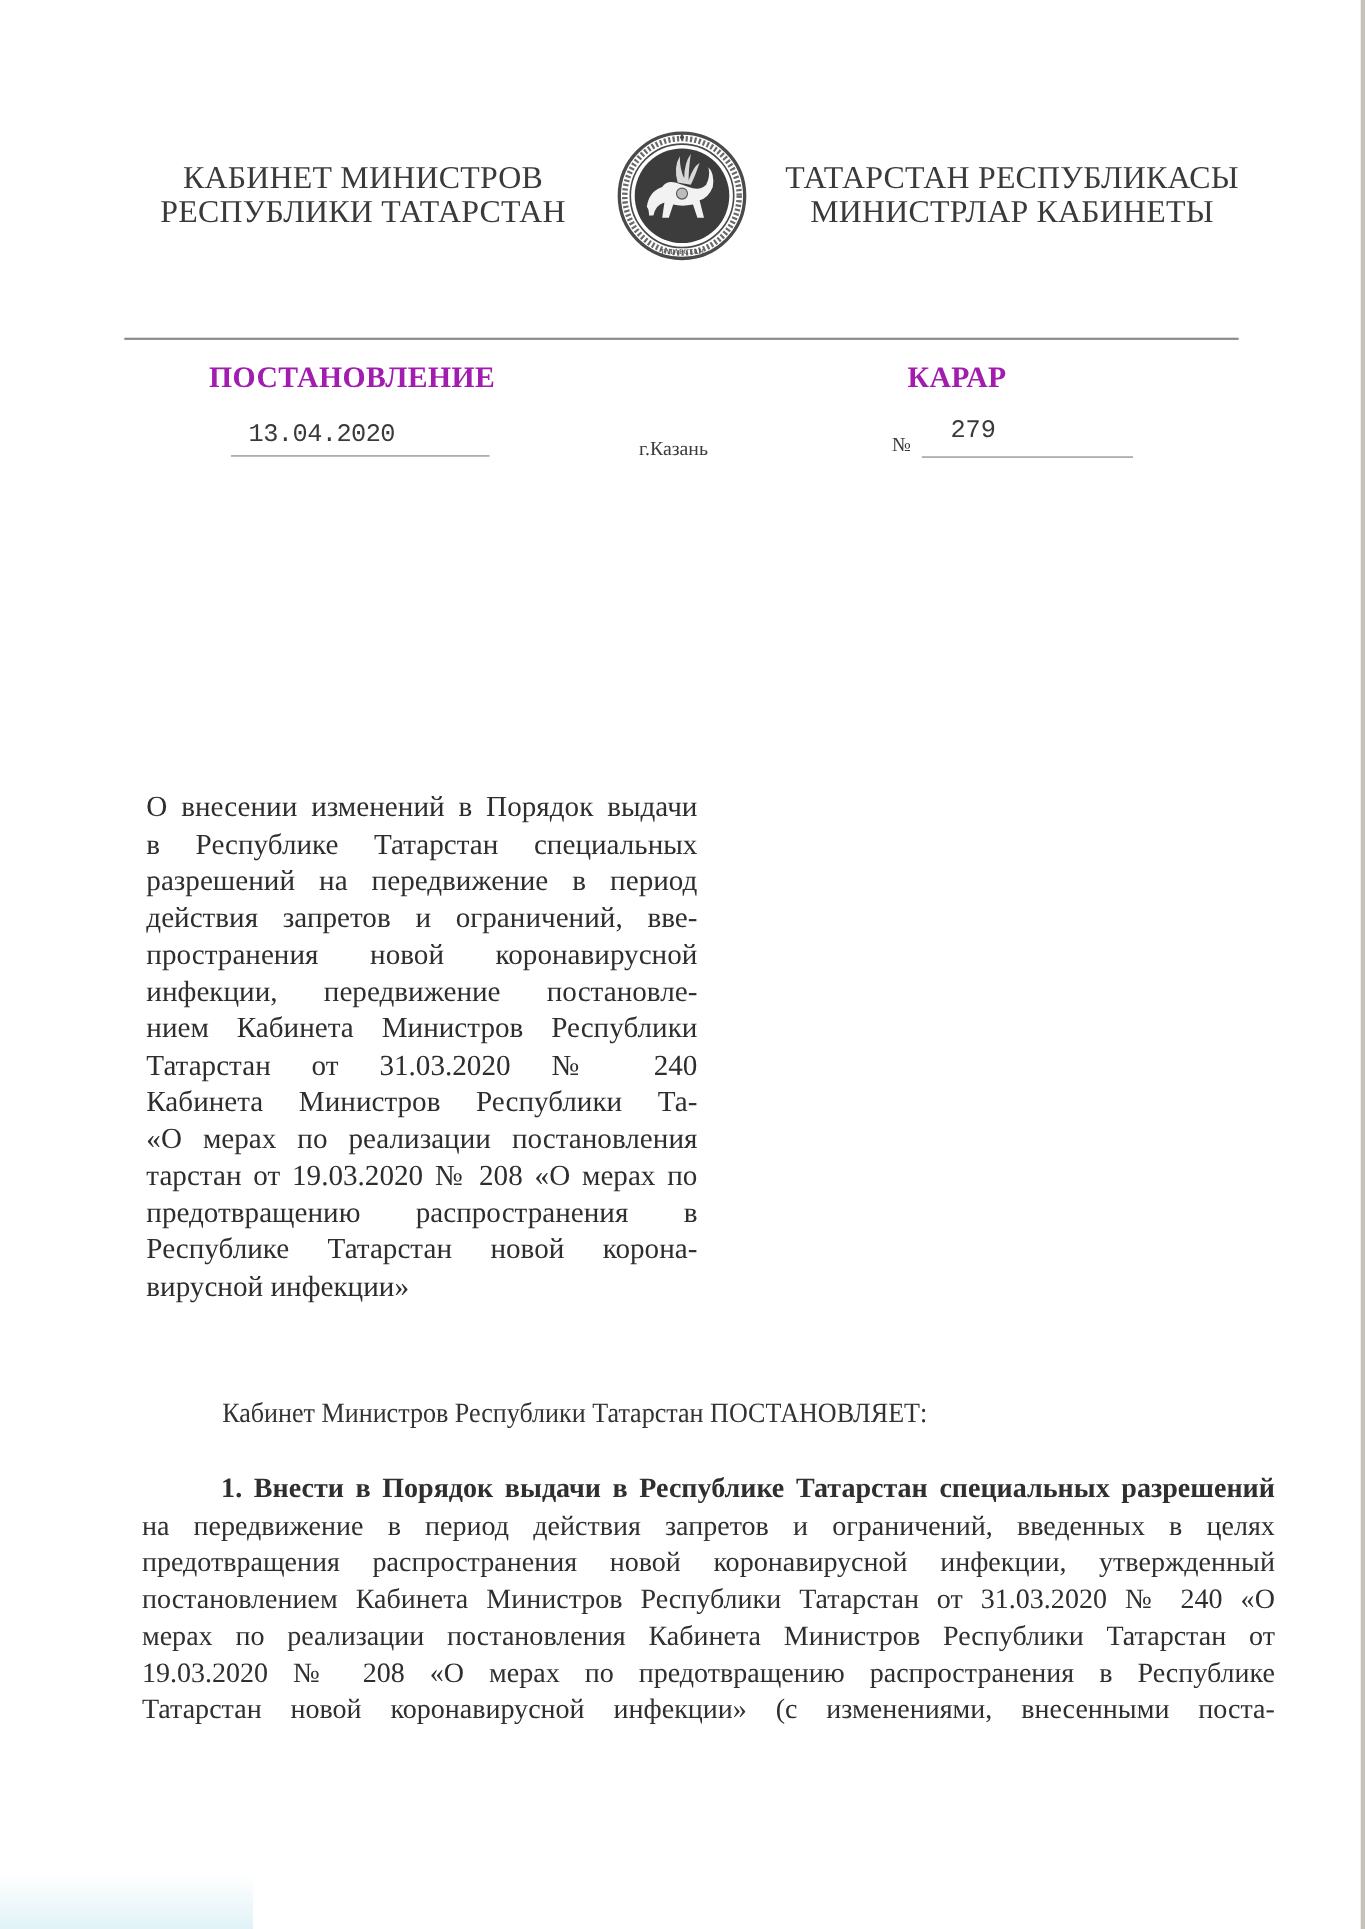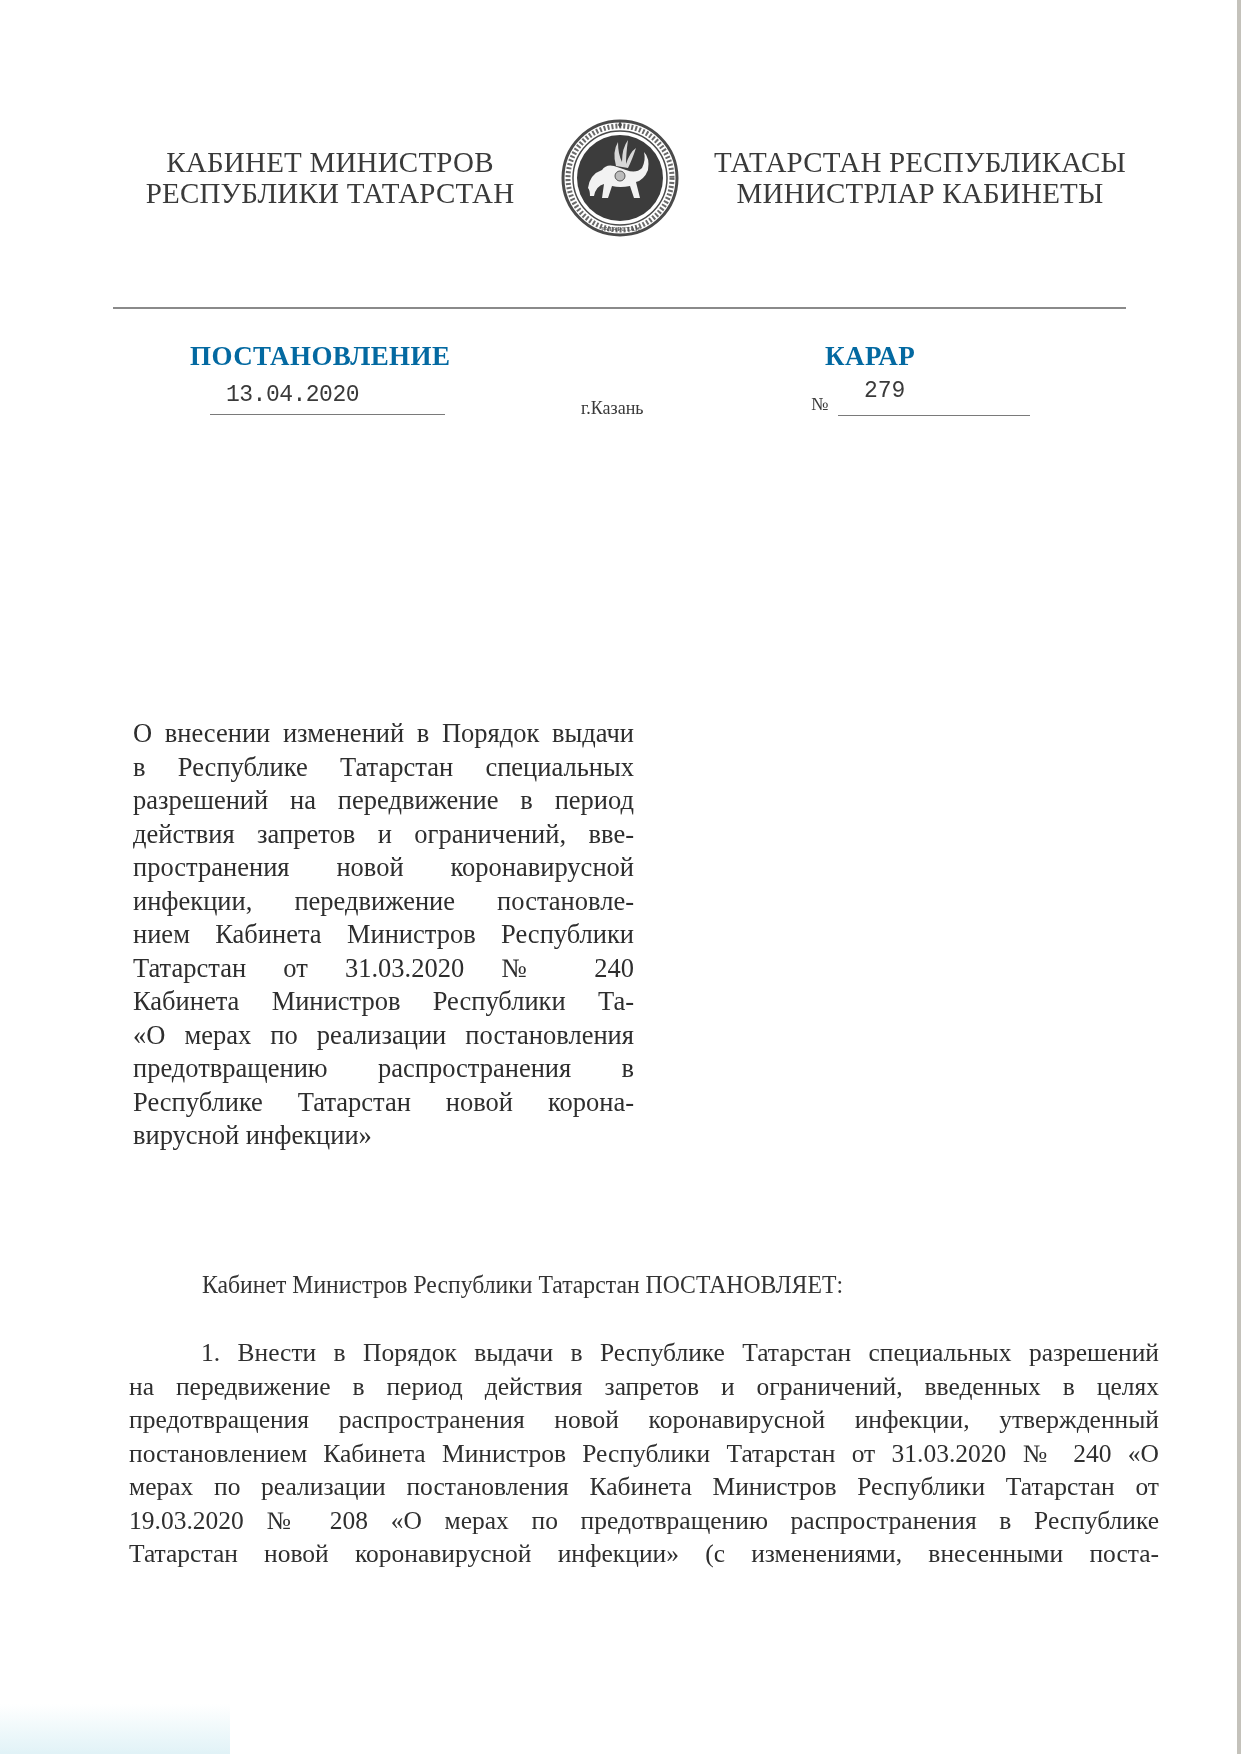--- a/index.html
+++ b/index.html
@@ -18,21 +18,21 @@
     color: #3a3a3a; letter-spacing: 0.2px;
   }
   .hdr-left { left: 140px; width: 380px; }
   .hdr-right { left: 710px; width: 420px; }
   .hdr-left span, .hdr-right span { display: block; white-space: nowrap; }
 
   .emblem { position: absolute; left: 560px; top: 118px; width: 120px; height: 120px; }
 
   .rule { position: absolute; left: 113px; top: 307px; width: 1013px; height: 2px; background: #8a8a8a; }
 
-  .doc-type { position: absolute; top: 328px; font-weight: bold; font-size: 27px; color: #0369a1; letter-spacing: 0.4px; margin-top: 13px; }
+  .doc-type { position: absolute; top: 328px; font-weight: bold; font-size: 27px; color: #a21caf; letter-spacing: 0.4px; }
   .doc-type.left { left: 190px; }
   .doc-type.right { left: 825px; }
 
   .date-field { position: absolute; left: 210px; top: 382px; width: 235px; border-bottom: 1.5px solid #7a7a7a; height: 32px; }
   .date-val { position: absolute; left: 16px; top: 0px; font-family: "Liberation Mono", monospace; font-size: 23px; color: #3a3a3a; letter-spacing: -0.5px; }
   .city { position: absolute; left: 581px; top: 398px; font-size: 18px; color: #3a3a3a; }
   .num-sign { position: absolute; left: 811px; top: 394px; font-size: 18px; color: #3a3a3a; }
   .num-field { position: absolute; left: 838px; top: 382px; width: 192px; height: 33px; border-bottom: 1.5px solid #7a7a7a; }
   .num-val { position: absolute; left: 26px; top: -4px; font-family: "Liberation Mono", monospace; font-size: 23px; color: #3a3a3a; }
 
@@ -41,21 +41,21 @@
     font-size: 26.5px; line-height: 33.5px; color: #2e2e2e;
     text-align: justify;
   }
   .subject .ln { display: block; text-align: justify; text-align-last: justify; white-space: nowrap; }
   .subject .ln.last { text-align-last: left; }
 
   .decree { position: absolute; left: 202px; top: 1270px; font-size: 25.5px; color: #333; transform: scaleX(0.93); transform-origin: left; white-space: nowrap; }
 
   .para { position: absolute; left: 129px; top: 1336px; width: 1030px; font-size: 25.5px; line-height: 33.5px; color: #2f2f2f; }
   .para .ln { display: block; white-space: nowrap; text-align: justify; text-align-last: justify; }
-  .para .ln.first { padding-left: 72px; }
+  .para .ln.first { padding-left: 72px; font-weight: bold; }
 </style>
 </head>
 <body>
 
 <div class="right-edge"></div>
 <div class="scan-tint"></div>
 
 <div class="hdr-left">
   <span>КАБИНЕТ МИНИСТРОВ</span>
   <span>РЕСПУБЛИКИ ТАТАРСТАН</span>
@@ -96,20 +96,21 @@
   <span class="ln">О внесении изменений в Порядок выдачи</span>
   <span class="ln">в Республике Татарстан специальных</span>
   <span class="ln">разрешений на передвижение в период</span>
   <span class="ln">действия запретов и ограничений, вве-</span>
   <span class="ln">пространения новой коронавирусной</span>
   <span class="ln">инфекции, передвижение постановле-</span>
   <span class="ln">нием Кабинета Министров Республики</span>
   <span class="ln">Татарстан от 31.03.2020 № 240</span>
   <span class="ln">Кабинета Министров Республики Та-</span>
   <span class="ln">«О мерах по реализации постановления</span>
+  <span class="ln">тарстан от 19.03.2020 № 208 «О мерах по</span>
   <span class="ln">предотвращению распространения в</span>
   <span class="ln">Республике Татарстан новой корона-</span>
   <span class="ln last">вирусной инфекции»</span>
 </div>
 
 <div class="decree">Кабинет Министров Республики Татарстан ПОСТАНОВЛЯЕТ:</div>
 
 <div class="para">
   <span class="ln first" style="white-space: normal;">1. Внести в Порядок выдачи в Республике Татарстан специальных разрешений</span>
   <span class="ln" style="white-space: normal;">на передвижение в период действия запретов и ограничений, введенных в целях</span>

